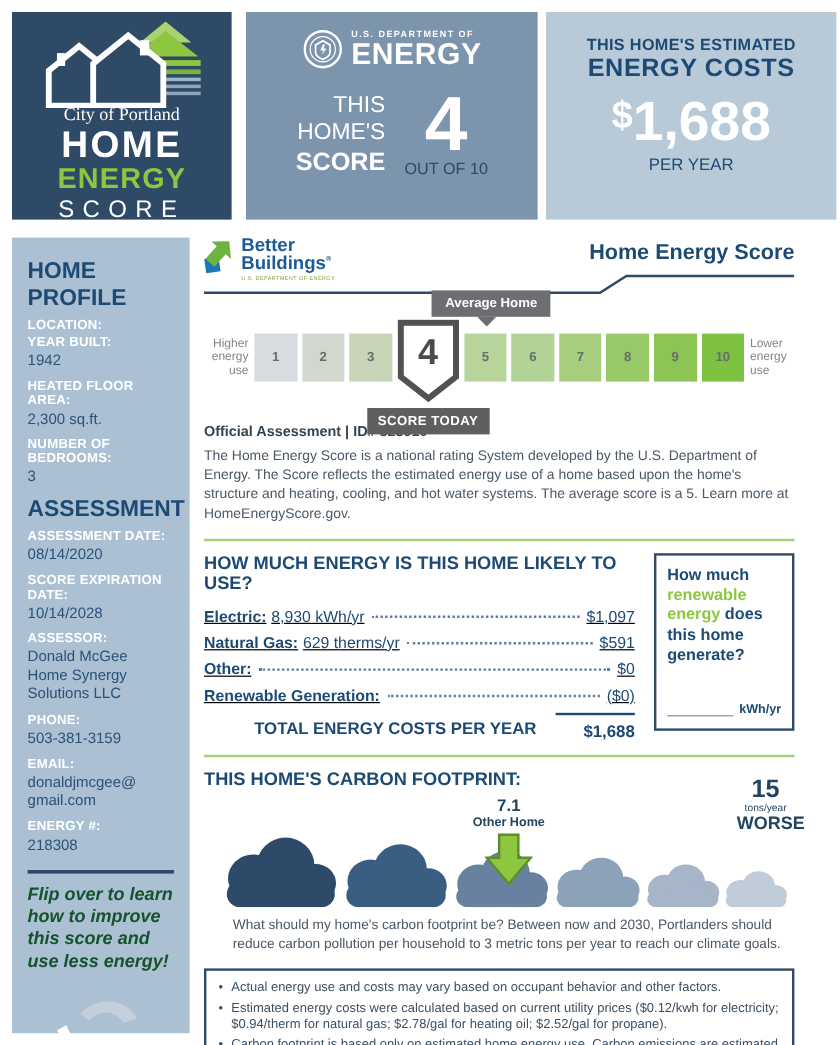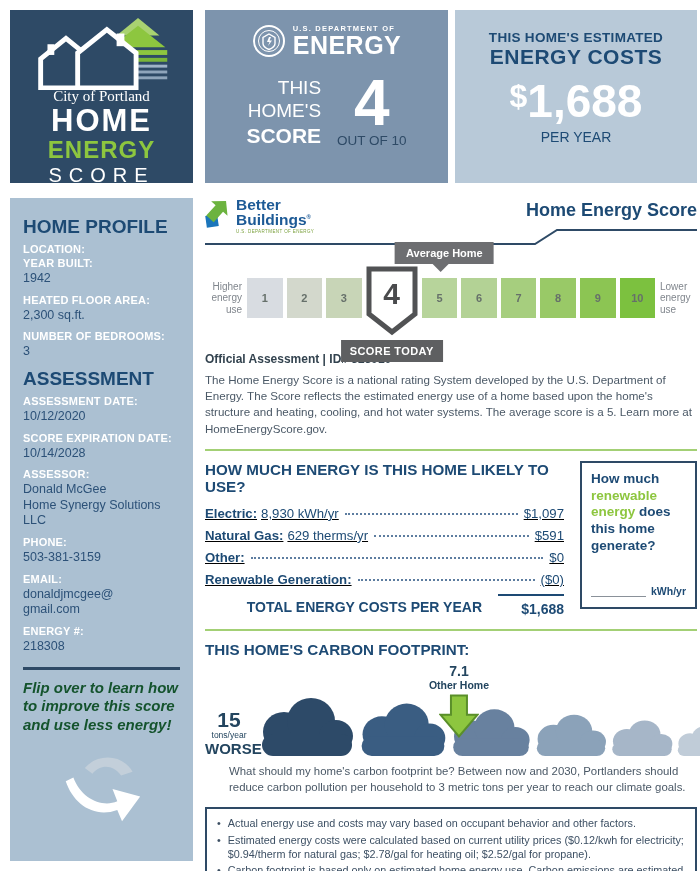--- a/index.html
+++ b/index.html
@@ -29,21 +29,21 @@
   .costs-l1 { color:#1d4a74; font-weight:bold; font-size:13.5px; letter-spacing:.3px; }
   .costs-l2 { color:#1d4a74; font-weight:bold; font-size:21px; letter-spacing:.5px; }
   .costs-amount { color:#fff; font-weight:bold; font-size:46px; line-height:1.05; margin-top:8px; }
   .costs-amount .dollar { font-size:32px; vertical-align:10px; }
   .costs-per { color:#1d4a74; font-size:14px; margin-top:4px; }
 
   
   .body-row { display:flex; margin-top:15px; }
 
   
-  .sidebar { width:183px; height:663px; background:#abc0d2; padding:10px 13px; flex:none; }
+  .sidebar { width:148px; height:663px; background:#abc0d2; padding:10px 13px; flex:none; }
   .sb-heading { color:#1d4a74; font-weight:bold; font-size:19px; margin:8px 0 5px; }
   .sb-label { color:#fff; font-weight:bold; font-size:11px; letter-spacing:.2px; margin-bottom:2px; }
   .sb-value { color:#2c5178; font-size:12.5px; line-height:1.25; margin-bottom:7px; white-space:pre-line; }
   .flip-block { border-top:3px solid #2e4a66; margin-top:12px; padding-top:9px; }
   .flip-text { color:#14532d; font-weight:bold; font-style:italic; font-size:15px; line-height:1.25; }
   .flip-arrow { display:block; margin:10px auto 0; }
 
   
   .main { width:492px; margin-left:12px; }
 
@@ -92,21 +92,21 @@
   .renew-text .green { color:#8dc63f; }
   .renew-unit-row { display:flex; align-items:flex-end; margin-top:30px; }
   .renew-blank { flex:1; border-bottom:1.5px solid #8a9199; height:10px; margin-right:5px; }
   .renew-unit { font-size:10.5px; font-weight:bold; color:#1d4a74; }
 
   
   .carbon-canvas { position:relative; height:92px; margin-top:6px; }
   .carbon-marker { position:absolute; left:254px; top:0; transform:translateX(-50%); text-align:center; z-index:2; }
   .marker-value { font-size:14px; font-weight:bold; color:#23455f; line-height:1.05; }
   .marker-label { font-size:10.5px; font-weight:bold; color:#23455f; margin-bottom:2px; }
-  .carbon-row { position:absolute; left:0; right:0; bottom:0; display:flex; align-items:flex-end; }
+  .carbon-row { position:absolute; left:0; right:0; bottom:0; display:flex; align-items:flex-end;flex-direction:column; }
   .end-block { width:48px; flex:none; text-align:center; color:#23455f; line-height:1; }
   .end-value { font-size:21px; font-weight:bold; }
   .end-unit { font-size:8.5px; margin-top:1px; }
   .end-label { font-size:15px; font-weight:bold; margin-top:1px; }
   .clouds { flex:1; display:flex; align-items:flex-end; justify-content:space-between; padding:0 4px; }
   .clouds svg { display:block; }
   .carbon-caption { font-size:11.4px; color:#4a5866; line-height:1.38; margin-top:8px; padding:0 4px 0 24px; }
 
   
   .disclaimer-box { border:2px solid #2e4a66; margin-top:12px; padding:7px 10px 6px; }
@@ -182,21 +182,21 @@
           <div class="sb-heading">HOME PROFILE</div>
           <div class="sb-label">LOCATION:</div>
           <div class="sb-label">YEAR BUILT:</div>
           <div class="sb-value">1942</div>
           <div class="sb-label">HEATED FLOOR AREA:</div>
           <div class="sb-value">2,300 sq.ft.</div>
           <div class="sb-label">NUMBER OF BEDROOMS:</div>
           <div class="sb-value">3</div>
           <div class="sb-heading">ASSESSMENT</div>
           <div class="sb-label">ASSESSMENT DATE:</div>
-          <div class="sb-value">10/12/2020</div>
+          <div class="sb-value">08/14/2020</div>
           <div class="sb-label">SCORE EXPIRATION DATE:</div>
           <div class="sb-value">10/14/2028</div>
           <div class="sb-label">ASSESSOR:</div>
           <div class="sb-value">Donald McGee
 Home Synergy Solutions LLC</div>
           <div class="sb-label">PHONE:</div>
           <div class="sb-value">503-381-3159</div>
           <div class="sb-label">EMAIL:</div>
           <div class="sb-value">donaldjmcgee@
 gmail.com</div>

